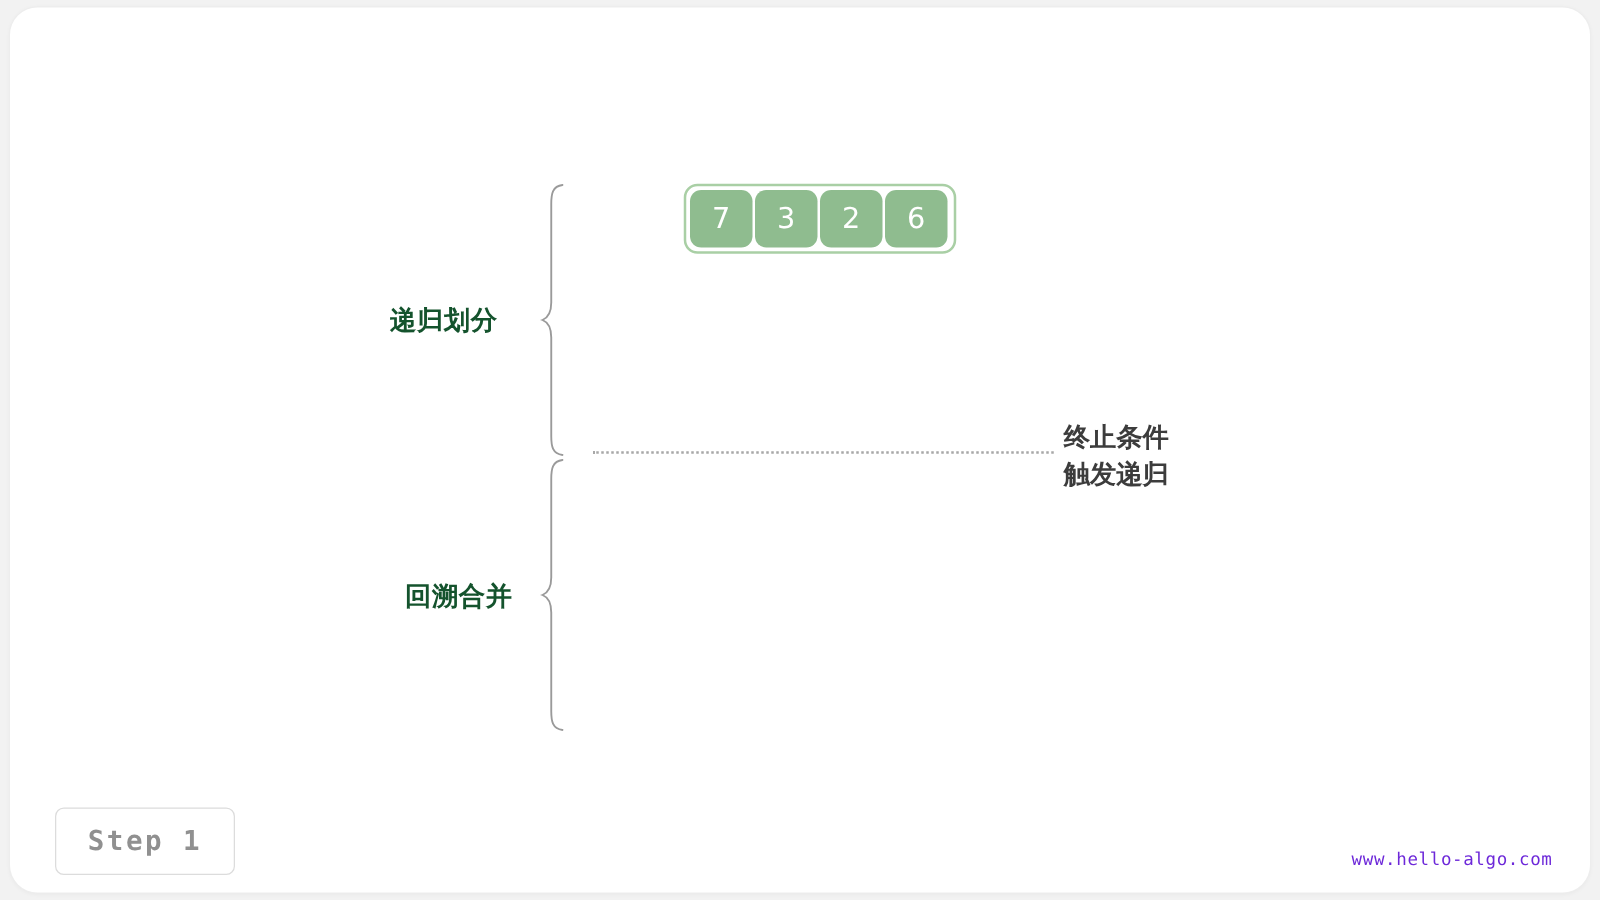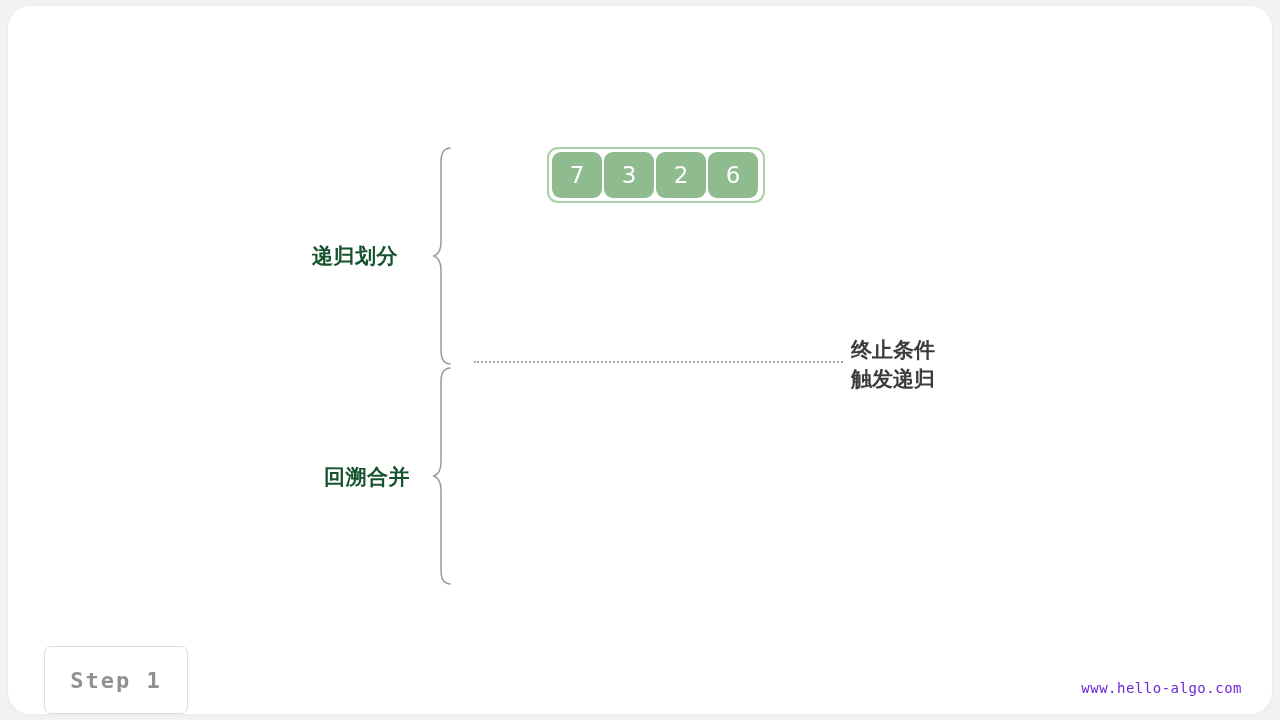--- a/index.html
+++ b/index.html
@@ -116,21 +116,21 @@
     white-space: nowrap;
     font-family: "DejaVu Sans", "Liberation Sans", sans-serif;
   }
 
   
   #step-badge {
     position: absolute;
     left: 36px;
     top: 640px;
     width: 144px;
-    height: 68px;
+    height: 54px;
     box-sizing: border-box;
     border: 1px solid #dcdcdc;
     border-radius: 7px;
     background: #ffffff;
     display: flex;
     align-items: center;
     justify-content: center;
     color: #909090;
     font-size: 22px;
     font-weight: bold;

